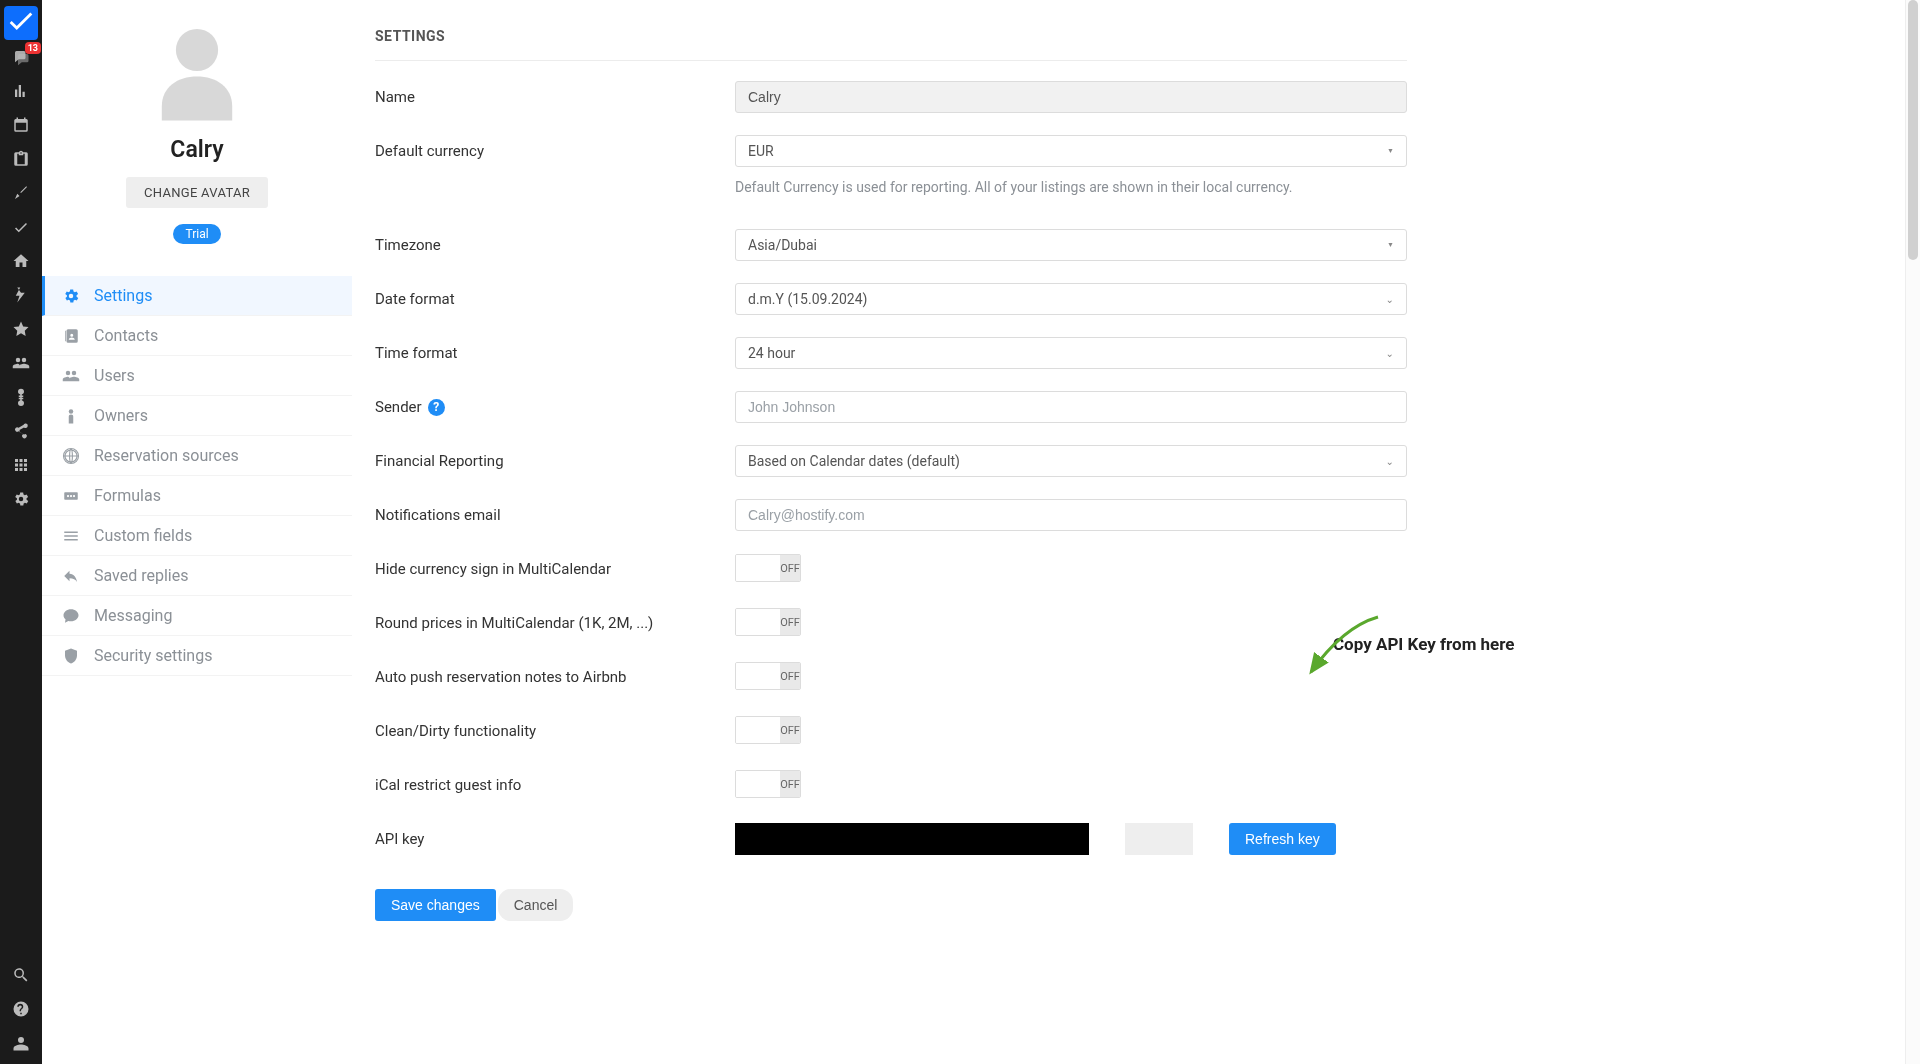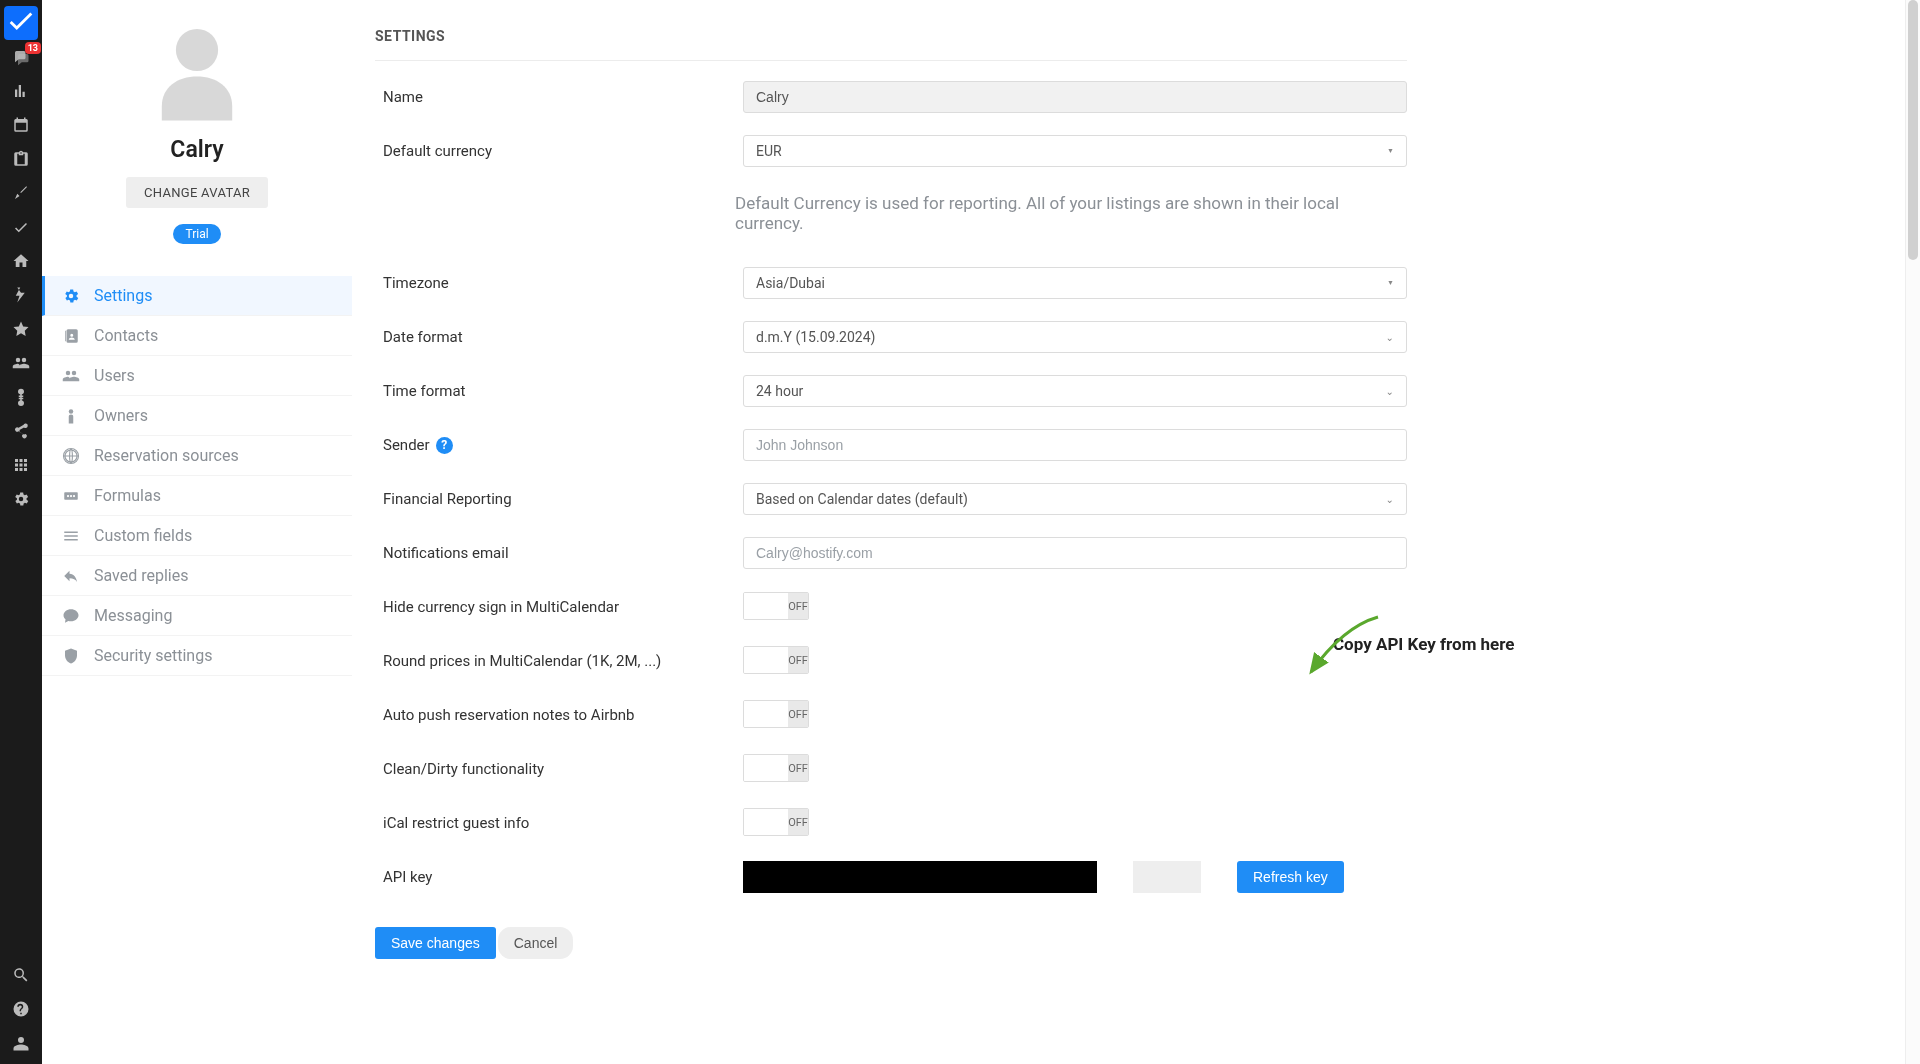--- a/index.html
+++ b/index.html
@@ -59,33 +59,33 @@
   .content {
     margin-left: 375px; padding: 28px 28px 40px 0; max-width: 1060px;
   }
   .content-header {
     font-size: 14px; font-weight: 700; letter-spacing: .5px; color: #555; padding-bottom: 16px;
     border-bottom: 1px solid #ececec; margin-bottom: 14px;
   }
   .form-row { display: flex; align-items: center; min-height: 44px; margin-bottom: 2px; }
   .form-row.with-gap { margin-top: 28px; }
   .form-row.small-gap { margin-top: 10px; }
-  .label { width: 360px; font-size: 15px; color: #333; display: flex; align-items: center; gap: 6px; flex-shrink: 0; margin-left: 8px; }
+  .label { width: 360px; font-size: 15px; color: #333; display: flex; align-items: center; gap: 6px; flex-shrink: 0; }
   .help-badge { width: 17px; height: 17px; border-radius: 50%; background: #1f8df6; color: #fff; font-size: 12px; font-weight: 700; display: inline-flex; align-items: center; justify-content: center; }
   .control { flex: 1; }
   input.text, .select {
     width: 100%; height: 32px; border: 1px solid #dcdcdc; border-radius: 3px;
     padding: 0 12px; font-size: 14px; color: #555; background: #fff;
   }
   input.text::placeholder { color: #9aa0a6; }
   input.disabled { background: #f1f1f1; color: #555; }
   .select { appearance: none; -webkit-appearance: none; display:flex; align-items:center; justify-content:space-between; cursor:pointer; }
   .select .caret { color:#888; font-size: 10px; }
   .select.big-caret .caret { font-size: 7px; }
-  .helper { font-size: 17px; color: #8b9096; margin-left: 360px; margin-top: 20px; margin-bottom: 6px; }
+  .helper { font-size: 14px; color: #8b9096; margin-left: 360px; margin-top: 6px; margin-bottom: 6px; }
 
   .toggle {
     display: inline-flex; align-items: center; border: 1px solid #dcdcdc; border-radius: 2px; overflow: hidden;
     height: 28px; cursor: pointer;
   }
   .toggle .knob { width: 44px; height: 100%; background:#fff; }
   .toggle .lbl { width: 20px; text-align: center; font-size: 11px; color:#666; background:#e9e9e9; height:100%; display:flex; align-items:center; justify-content:center; }
 
   .api-row { display:flex; align-items:center; gap: 36px; }
   .api-box { width: 354px; height: 32px; background:#000; }

